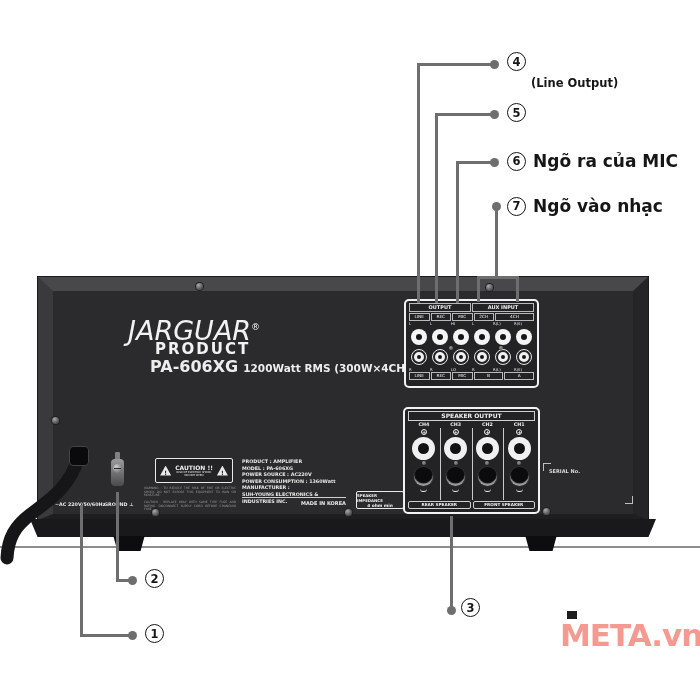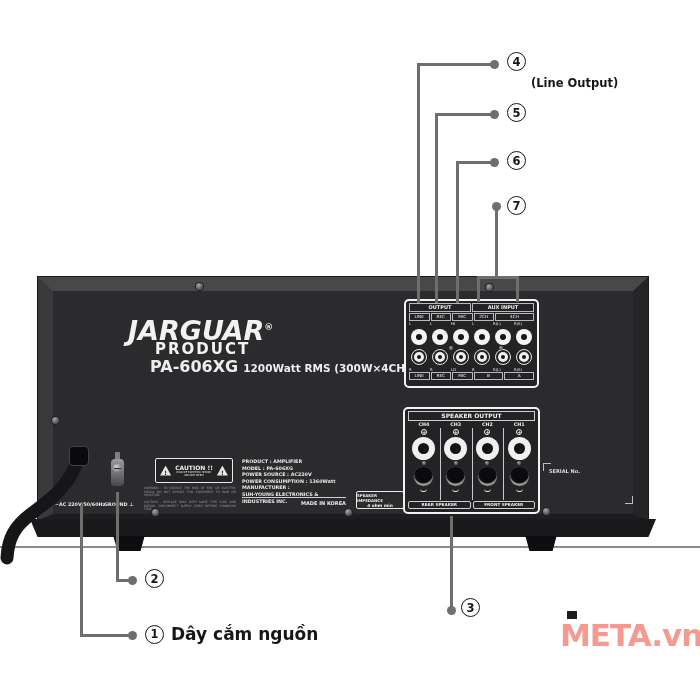--- a/index.html
+++ b/index.html
@@ -21,21 +21,21 @@
   #amp-bottom{position:absolute;left:30px;top:519px;width:626px;height:18px;background:#19191b;
        clip-path:polygon(0 0,100% 0,98.8% 100%,1.2% 100%);}
   .foot{position:absolute;top:536px;width:34px;height:15px;background:#0d0d0f;
        clip-path:polygon(4% 0,96% 0,84% 100%,16% 100%);}
   .screw{position:absolute;width:7px;height:7px;border-radius:50%;
        background:radial-gradient(circle at 35% 30%,#a9a9ab,#58585b 60%,#39393b);
        box-shadow:0 0 0 1px #202022;}
   .ground-hline{position:absolute;left:0;top:546px;width:700px;height:2px;background:#8c8c8c;}
   
   #brand{position:absolute;left:128px;top:314px;color:#f2f2f2;}
-  #brand .b1{font-size:27px;font-weight:bold;font-style:italic;letter-spacing:0px;line-height:26px;}
+  #brand .b1{font-size:27px;font-weight:normal;font-style:italic;letter-spacing:0px;line-height:26px;}
   #brand .reg{font-size:9px;vertical-align:super;font-style:normal;}
   #brand .b2{font-size:15px;font-weight:bold;letter-spacing:2px;margin:-2px 0 0 27px;line-height:15px;}
   #model-line{position:absolute;left:150px;top:357px;color:#ededed;white-space:nowrap;}
   #model-line .m1{font-size:16px;font-weight:bold;}
   #model-line .m2{font-size:10.5px;font-weight:600;}
   
   #io-panel{position:absolute;left:404px;top:299px;width:135px;height:89px;box-sizing:border-box;
        background:#232325;border:2px solid #f2f2f2;border-radius:5px;padding:2px 3px;color:#eee;}
   .io-row{display:flex;gap:1px;}
   .io-cell{border:0.5px solid #b9b9bb;text-align:center;color:#eee;overflow:hidden;white-space:nowrap;}
@@ -318,30 +318,31 @@
   <div class="callout" style="left:507px;top:52px;">
     <span class="cnum">4</span>
   </div>
   <div class="callout-sub" style="left:531px;top:76px;">(Line Output)</div>
 
   <div class="callout" style="left:507px;top:103px;">
     <span class="cnum">5</span>
   </div>
   <div class="callout" style="left:507px;top:151px;">
     <span class="cnum">6</span>
+    <span class="txt">Ngõ ra của MIC</span>
   </div>
   <div class="callout" style="left:507px;top:196px;">
     <span class="cnum">7</span>
+    <span class="txt">Ngõ vào nhạc</span>
   </div>
   <div class="callout" style="left:145px;top:569px;">
     <span class="cnum">2</span>
   </div>
   <div class="callout" style="left:145px;top:624px;">
     <span class="cnum">1</span>
-    <span class="txt">Dây cắm nguồn</span>
   </div>
   <div class="callout" style="left:461px;top:598px;">
     <span class="cnum">3</span>
   </div>
 
   <div id="wm-mark"></div>
   <div id="watermark">META.vn</div>
 
 </div>
 

